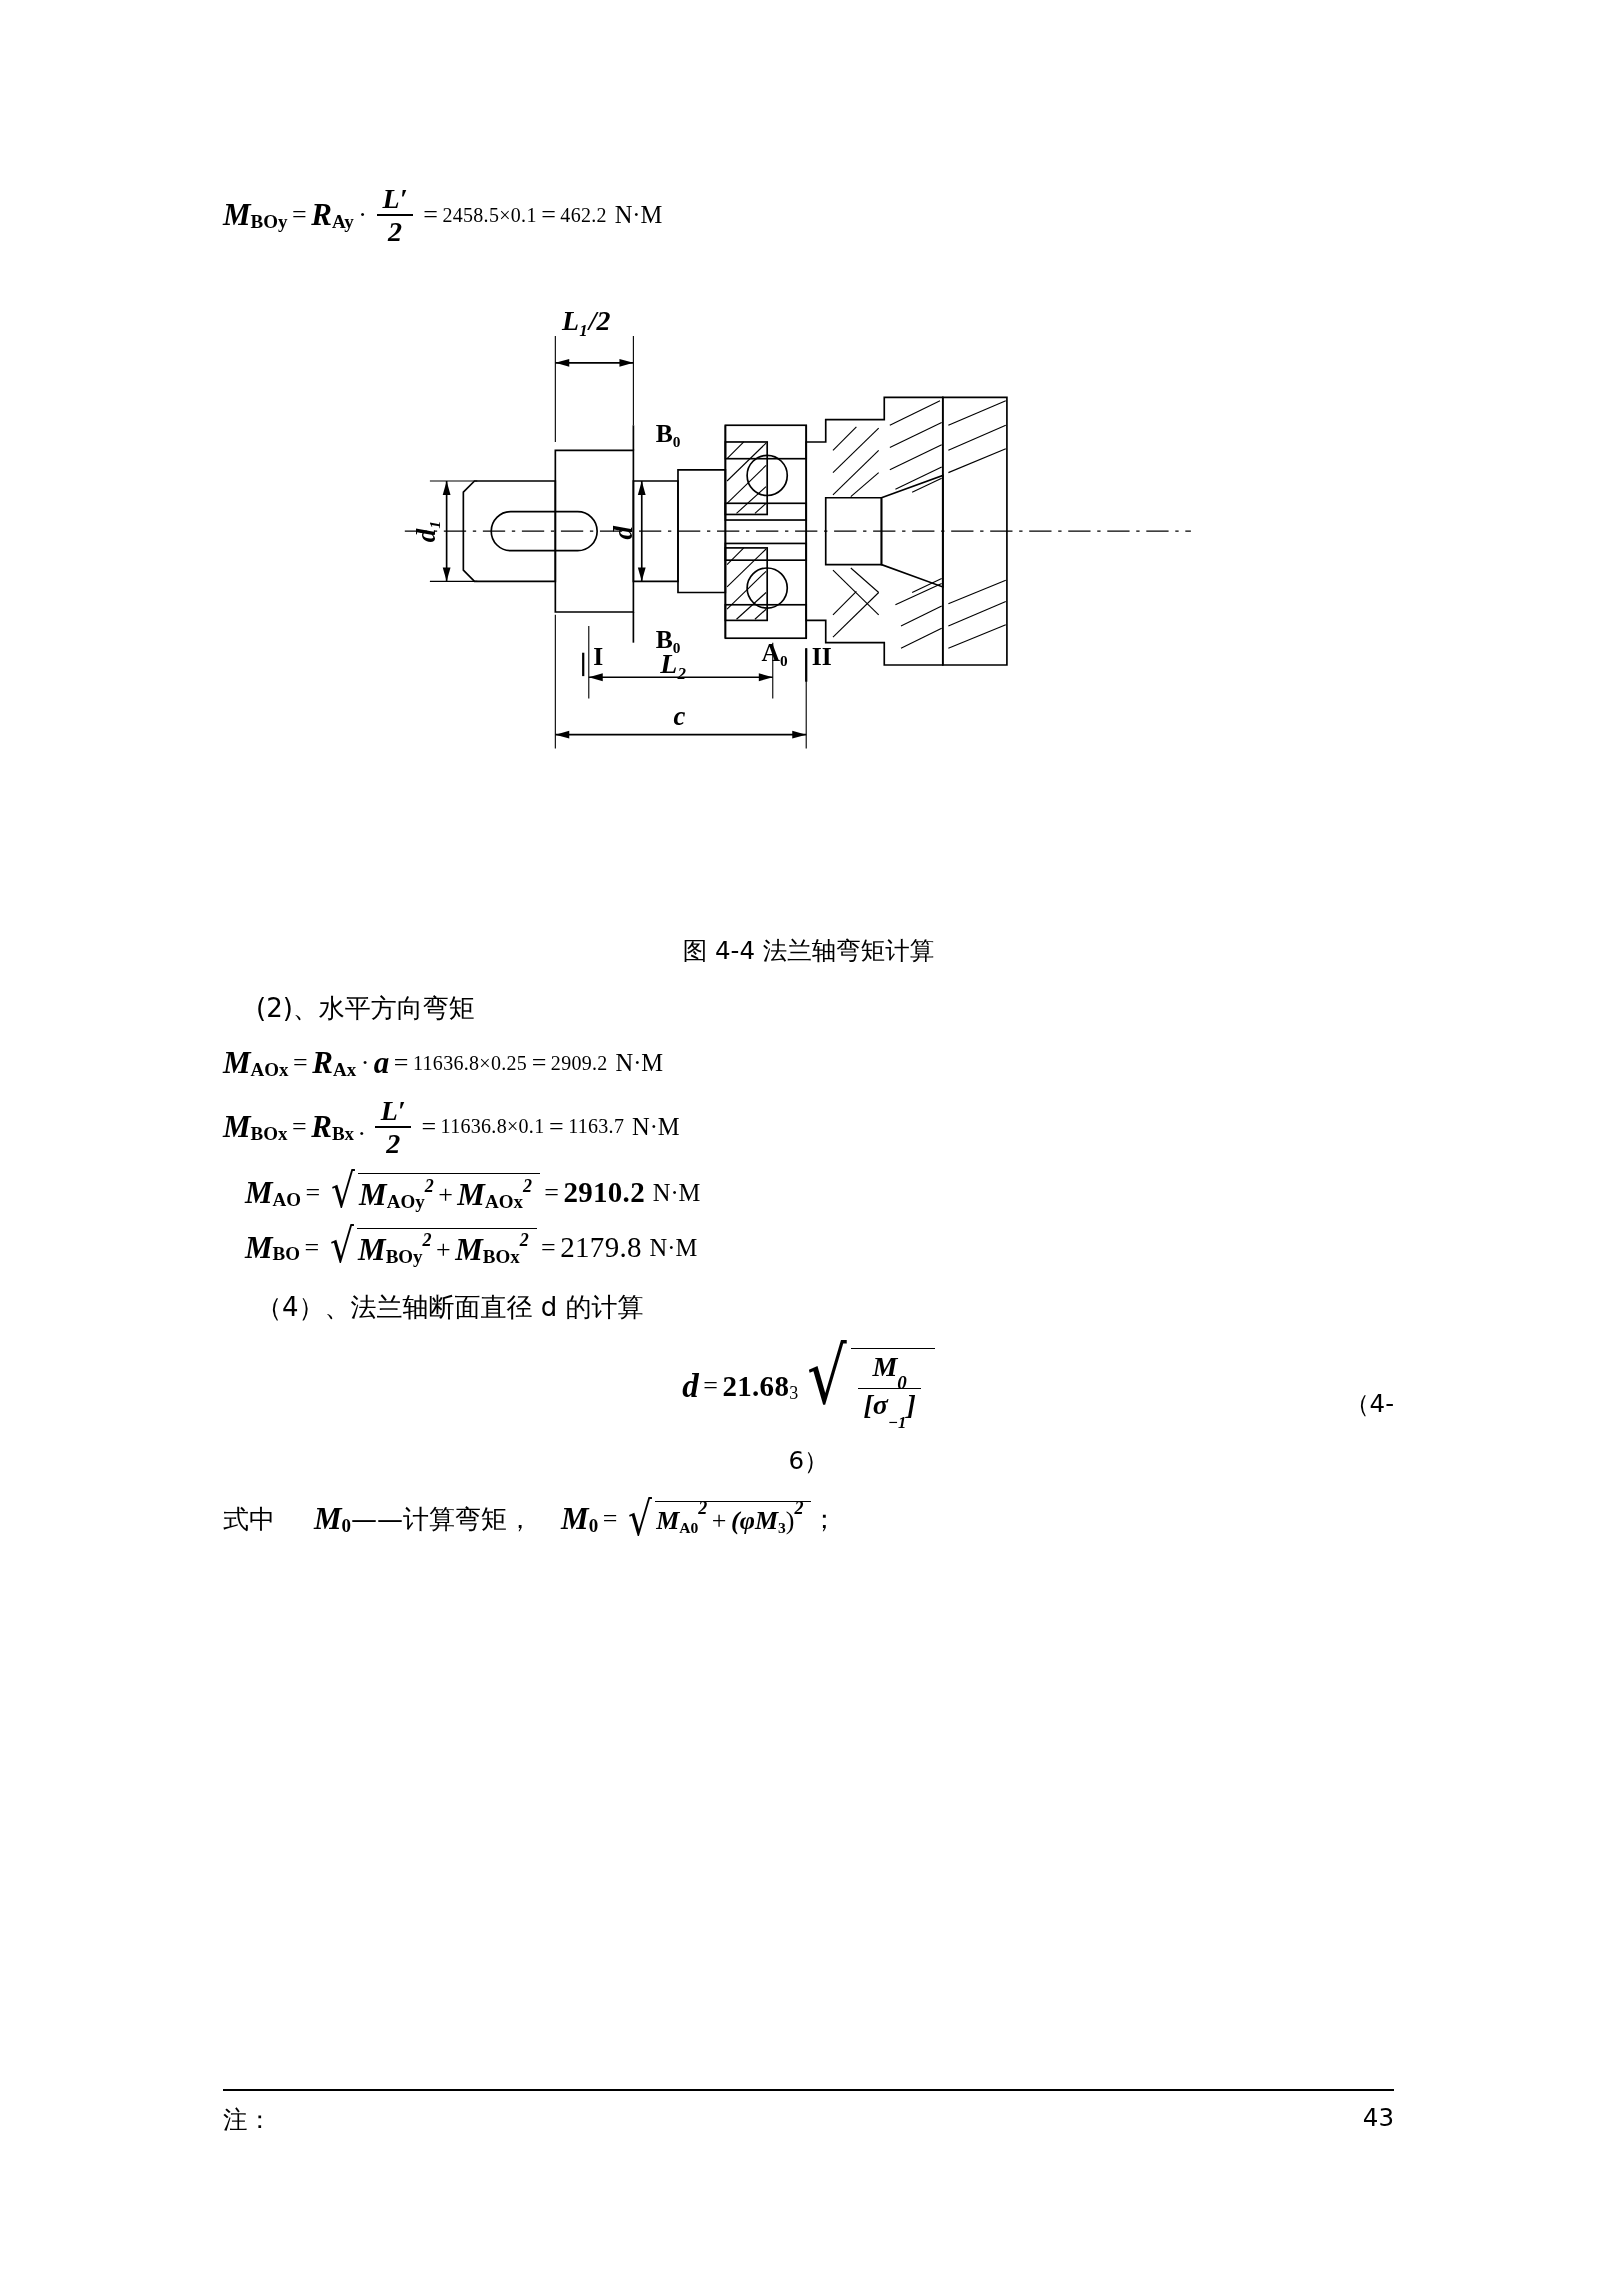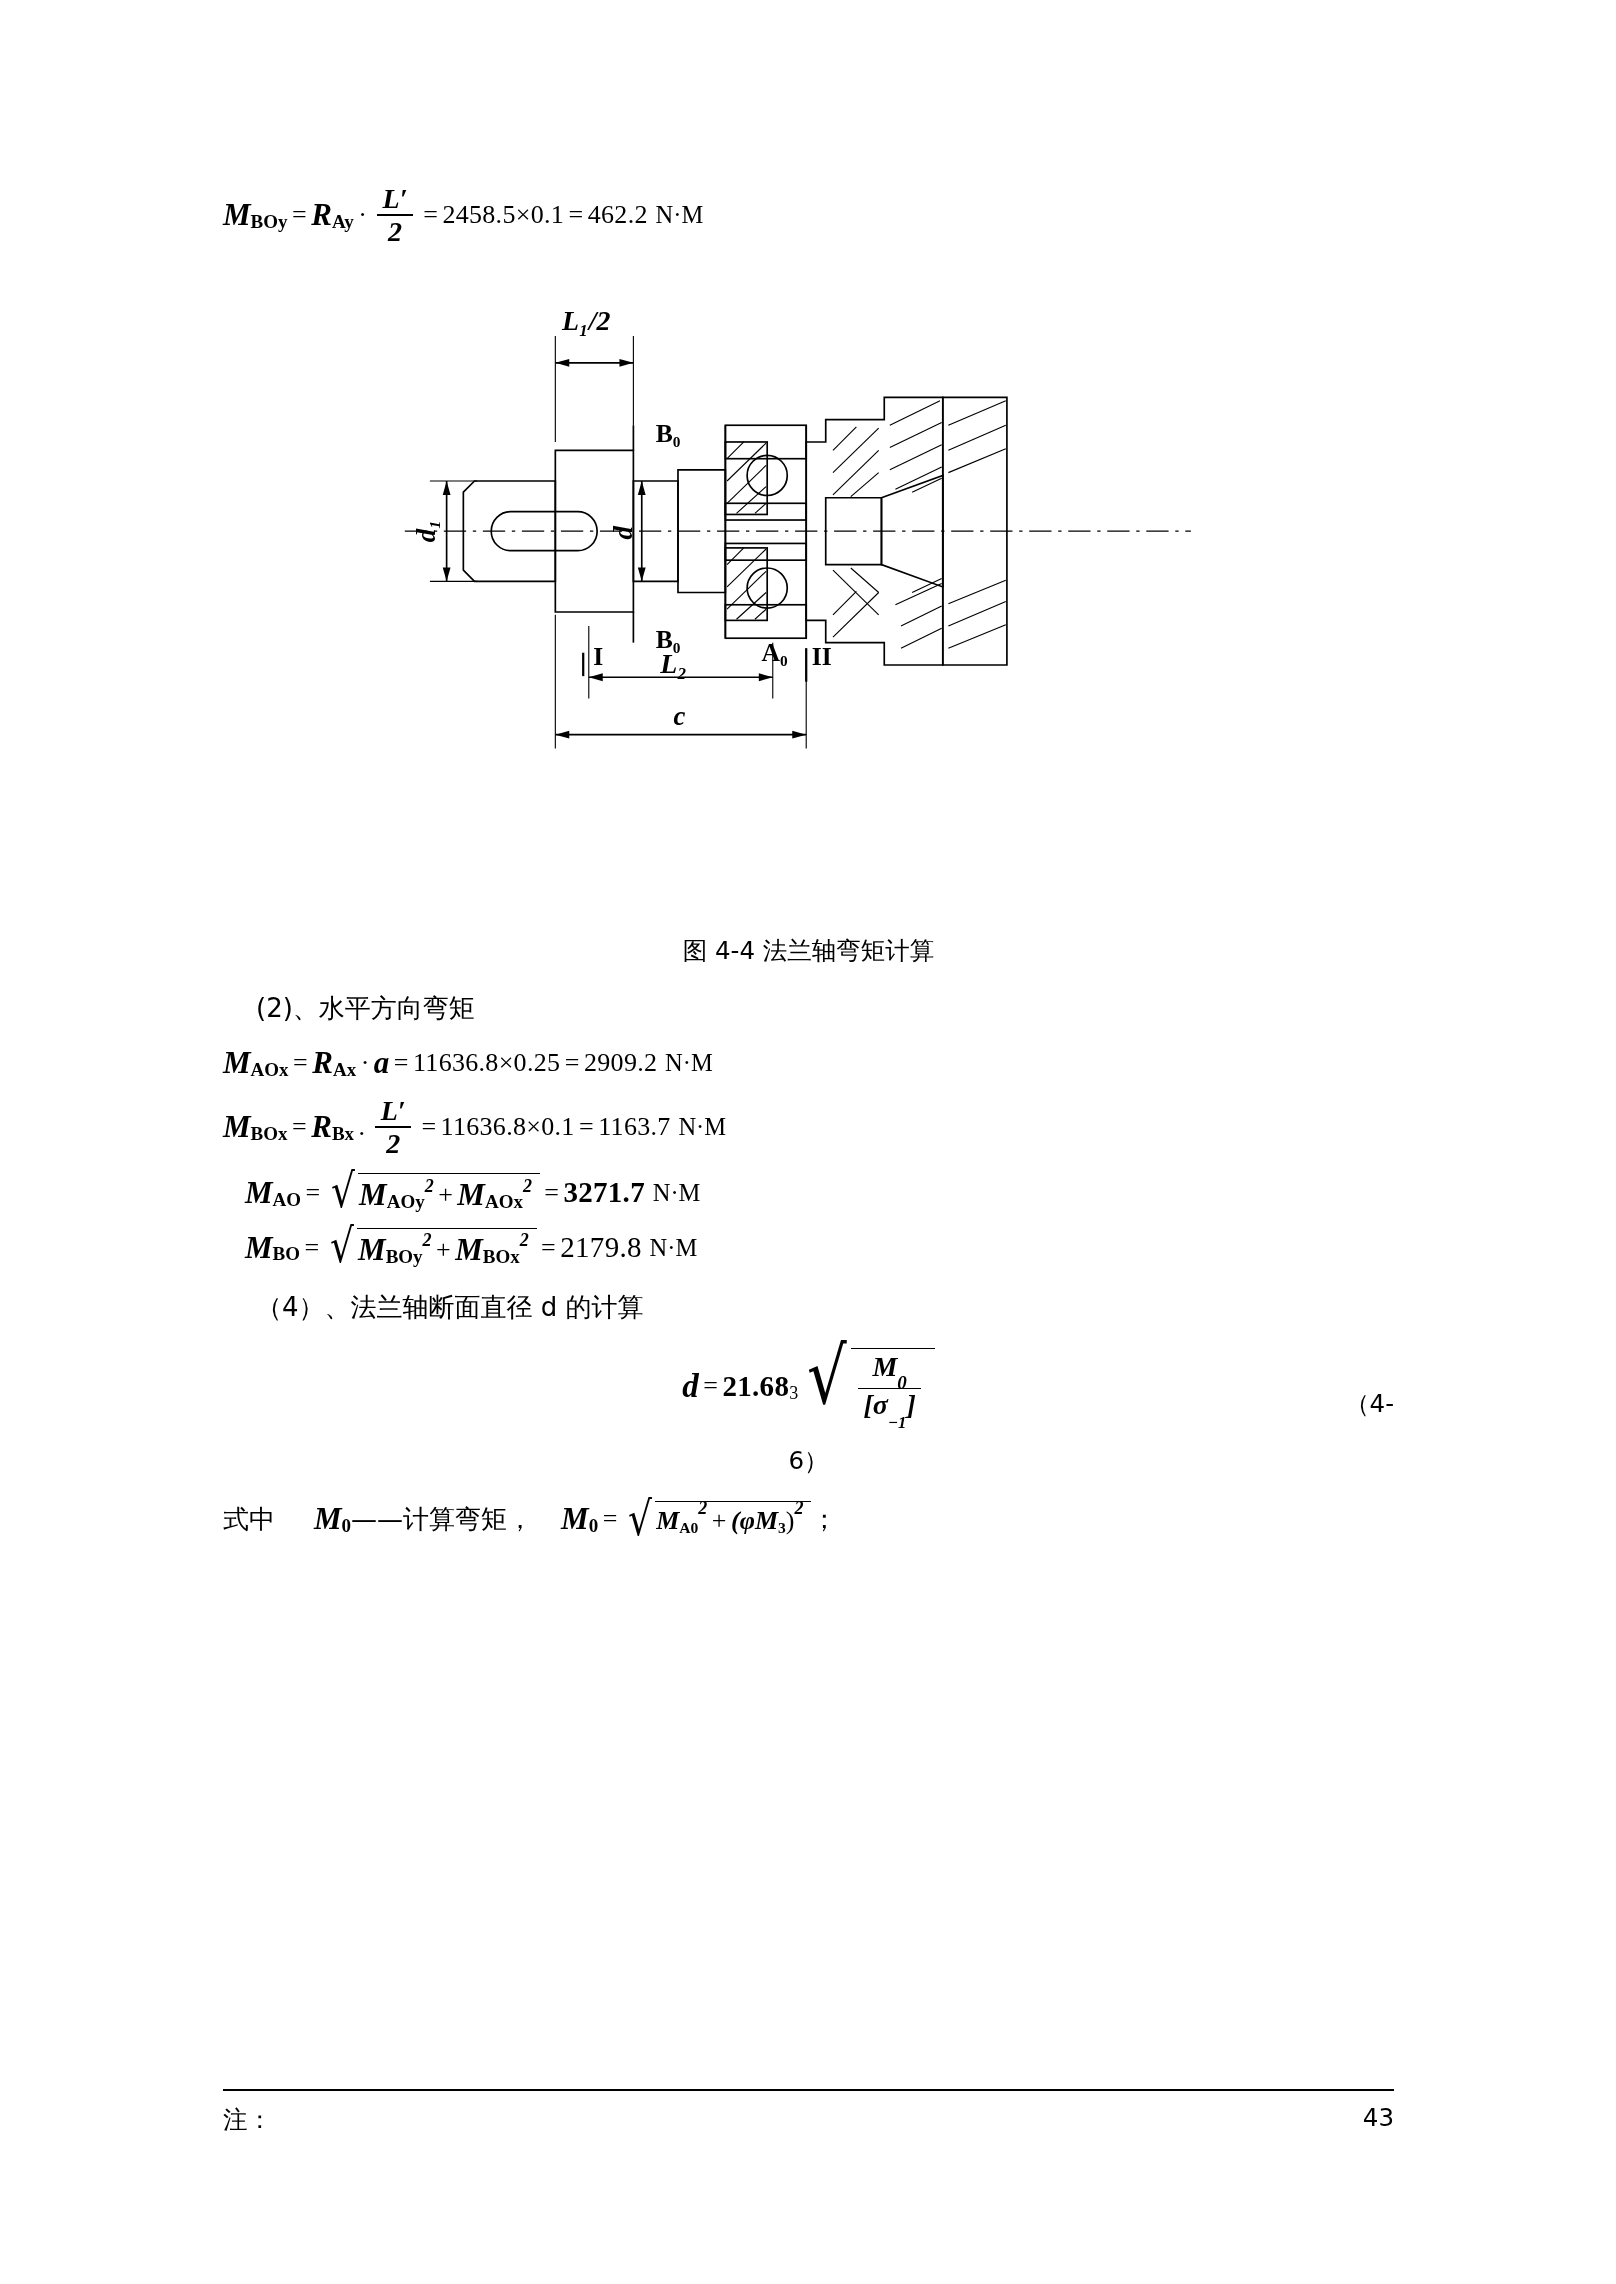--- a/index.html
+++ b/index.html
@@ -47,21 +47,21 @@
     font-size: 19px;
     vertical-align: sub;
     position: relative;
     top: 6.7px;
   }
   .op {
     font-size: 26px;
     padding: 0 4.5px;
   }
   .num {
-    font-size: 26px;
+    font-size: 20px;
     letter-spacing: 0.3px;
   }
   .unit {
     font-size: 24.5px;
     padding-left: 7.8px;
   }
   .frac {
     display: inline-flex;
     flex-direction: column;
     align-items: center;
@@ -375,21 +375,21 @@
           <span class="it">M</span>
             <span class="it-sub">AOy</span>
             <span class="sup">2</span>
           <span class="op">+</span>
           <span class="it">M</span>
             <span class="it-sub">AOx</span>
             <span class="sup">2</span>
         </span>
       </span>
       <span class="op">=</span>
-      <span class="num" style="font-size:29px;font-weight:bold;">3271.7</span>
+      <span class="num" style="font-size:29px;font-weight:bold;">2910.2</span>
       <span class="unit">N·M</span>
     </div>
 
     <div class="eq-row eq-indent" style="margin-top:14.5px;">
       <span class="it">M</span>
         <span class="it-sub">BO</span>
       <span class="op">=</span>
       <span class="radical">
         <span class="sign">√</span>
         <span class="body">

